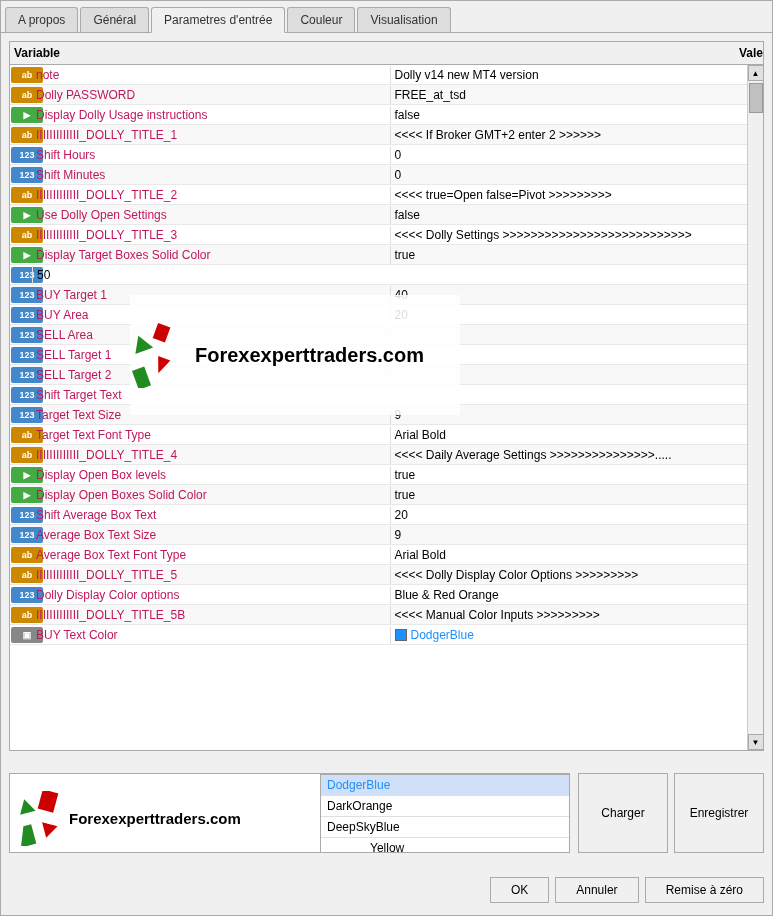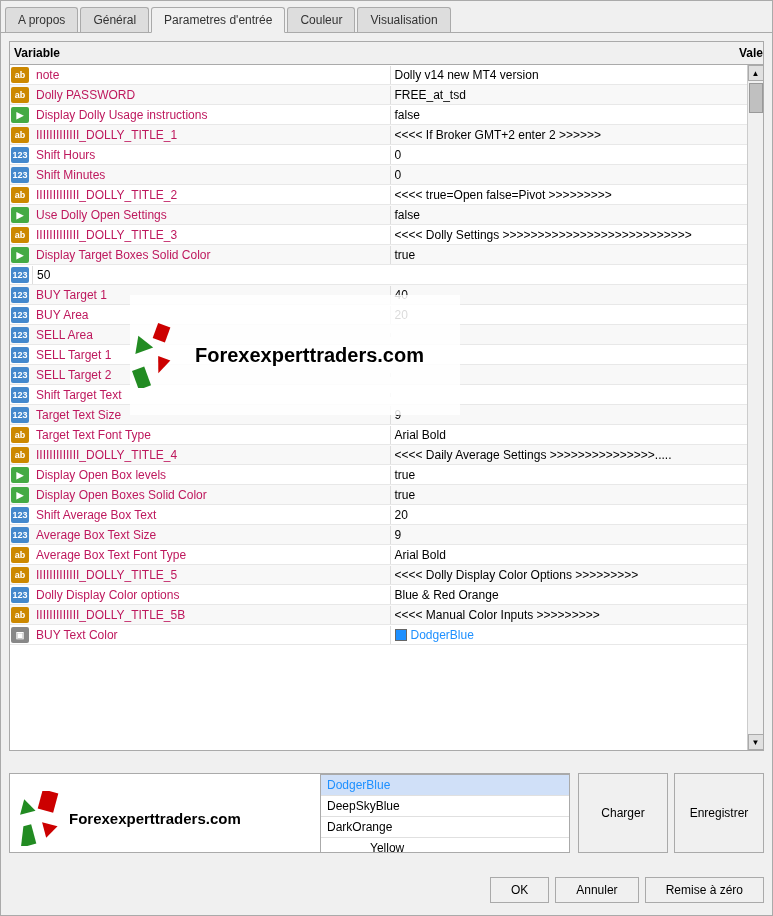--- a/index.html
+++ b/index.html
@@ -102,21 +102,21 @@
 
     .table-row:nth-child(even) {
       background: #f8f8f8;
     }
 
     .table-row:nth-child(odd) {
       background: white;
     }
 
     .row-icon {
-      width: 18px;
+      width: 32px;
       height: 16px;
       display: flex;
       align-items: center;
       justify-content: center;
       margin: 1px;
       font-size: 9px;
       font-weight: bold;
       color: white;
       border-radius: 2px;
       flex-shrink: 0;
@@ -427,22 +427,22 @@
     </div>
 
     <div class="bottom-area">
 
       <div style="flex:1; position:relative; background:white; border:1px solid #aaa; min-height:80px; overflow:hidden;">
 
         <div style="position:absolute; top:0; left:310px; width:295px; background:white; border:1px solid #aaa; z-index:20;">
           <div style="display:flex; align-items:center; padding:3px 6px; font-size:12px; border-bottom:1px solid #e0e0e0; background:#d0e0f8;">
             <span style="color:#1E90FF;">DodgerBlue</span>
           </div>
+          <div style="padding:3px 6px; font-size:12px; border-bottom:1px solid #e0e0e0;">DarkOrange</div>
           <div style="padding:3px 6px; font-size:12px; border-bottom:1px solid #e0e0e0;">DeepSkyBlue</div>
-          <div style="padding:3px 6px; font-size:12px; border-bottom:1px solid #e0e0e0;">DarkOrange</div>
           <div style="display:flex; align-items:center; justify-content:space-between; padding:3px 6px; font-size:12px;margin-left:43px;">
             <span>Yellow</span>
             <span style="font-size:10px;">▼</span>
           </div>
         </div>
 
         <div style="position:absolute; bottom:0; left:0; display:flex; align-items:center; gap:6px; padding:6px 8px; background:rgba(255,255,255,0.95); width:300px;">
 
           <svg width="45" height="55" viewBox="0 0 45 55">
 

